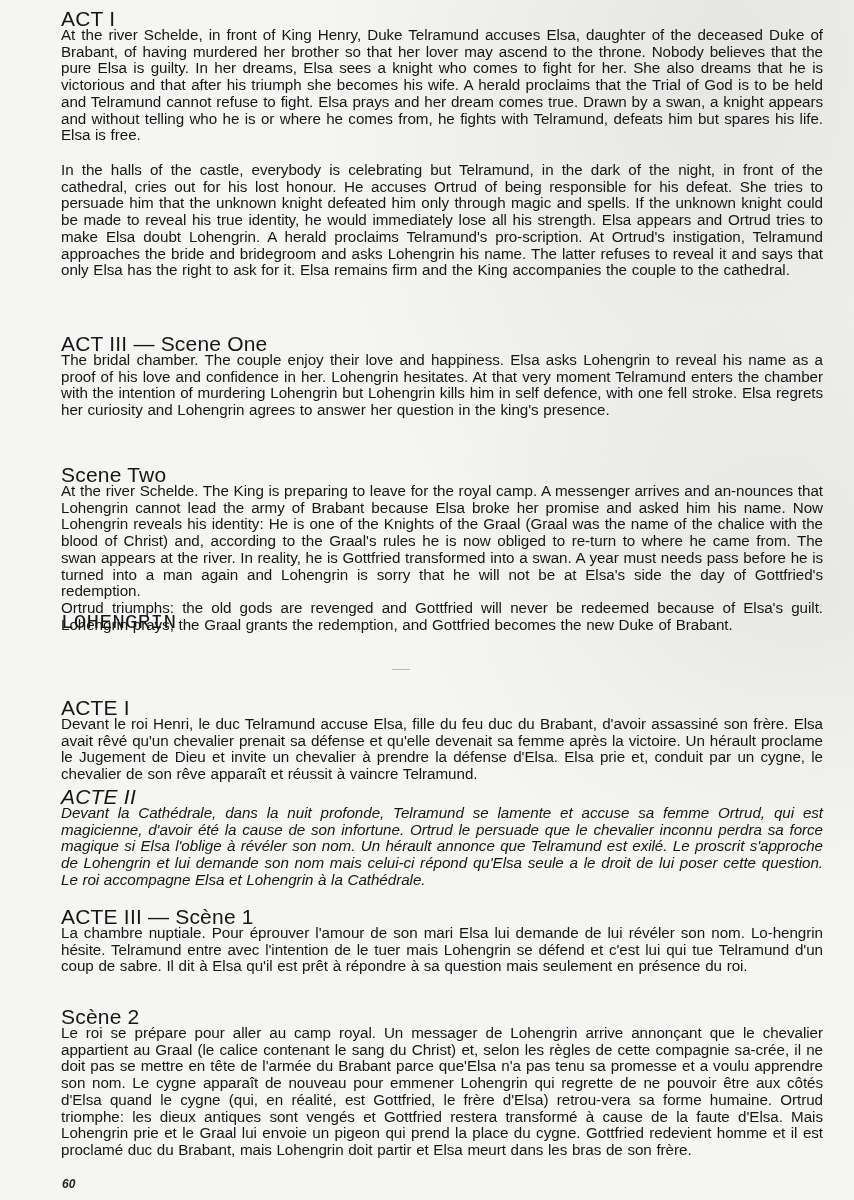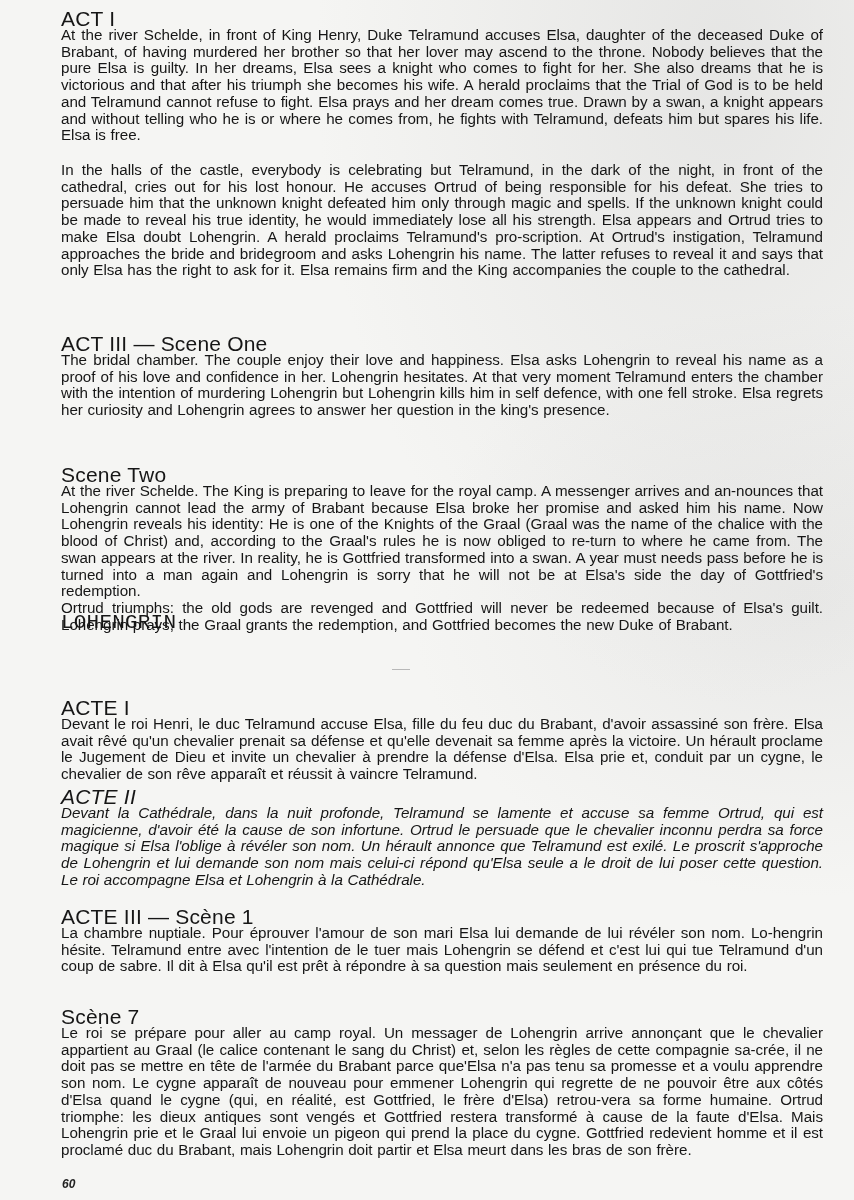--- a/index.html
+++ b/index.html
@@ -109,20 +109,20 @@
     <h2 class="heading">ACTE II</h2>
     <p class="body-text">Devant la Cathédrale, dans la nuit profonde, Telramund se lamente et accuse sa femme Ortrud, qui est magicienne, d'avoir été la cause de son infortune. Ortrud le persuade que le chevalier inconnu perdra sa force magique si Elsa l'oblige à révéler son nom. Un hérault annonce que Telramund est exilé. Le proscrit s'approche de Lohengrin et lui demande son nom mais celui-ci répond qu'Elsa seule a le droit de lui poser cette question. Le roi accompagne Elsa et Lohengrin à la Cathédrale.</p>
   </div>
 
   <div class="section s-acte3">
     <h2 class="heading">ACTE III — Scène 1</h2>
     <p class="body-text">La chambre nuptiale. Pour éprouver l'amour de son mari Elsa lui demande de lui révéler son nom. Lo-hengrin hésite. Telramund entre avec l'intention de le tuer mais Lohengrin se défend et c'est lui qui tue Telramund d'un coup de sabre. Il dit à Elsa qu'il est prêt à répondre à sa question mais seulement en présence du roi.</p>
   </div>
 
   <div class="section s-scene2fr">
-    <h2 class="heading">Scène 7</h2>
+    <h2 class="heading">Scène 2</h2>
     <p class="body-text">Le roi se prépare pour aller au camp royal. Un messager de Lohengrin arrive annonçant que le chevalier appartient au Graal (le calice contenant le sang du Christ) et, selon les règles de cette compagnie sa-crée, il ne doit pas se mettre en tête de l'armée du Brabant parce que'Elsa n'a pas tenu sa promesse et a voulu apprendre son nom. Le cygne apparaît de nouveau pour emmener Lohengrin qui regrette de ne pouvoir être aux côtés d'Elsa quand le cygne (qui, en réalité, est Gottfried, le frère d'Elsa) retrou-vera sa forme humaine. Ortrud triomphe: les dieux antiques sont vengés et Gottfried restera transformé à cause de la faute d'Elsa. Mais Lohengrin prie et le Graal lui envoie un pigeon qui prend la place du cygne. Gottfried redevient homme et il est proclamé duc du Brabant, mais Lohengrin doit partir et Elsa meurt dans les bras de son frère.</p>
   </div>
 
 </div>
 
 <div class="mark"></div>
 <div class="page-number">60</div>
 
 </body></html>

